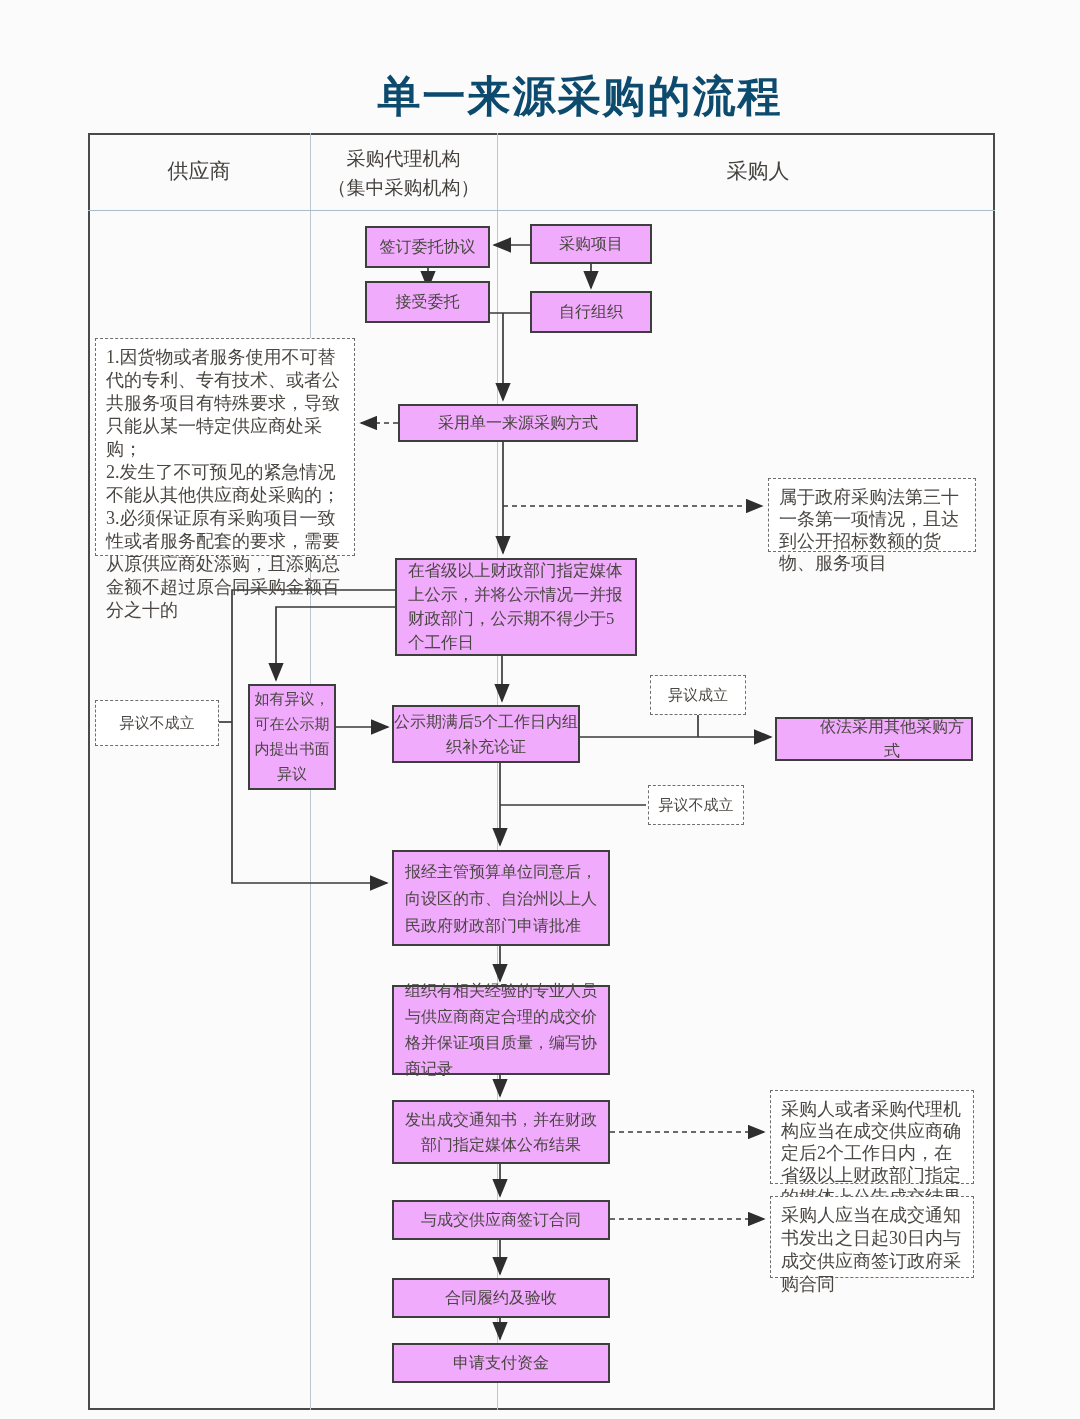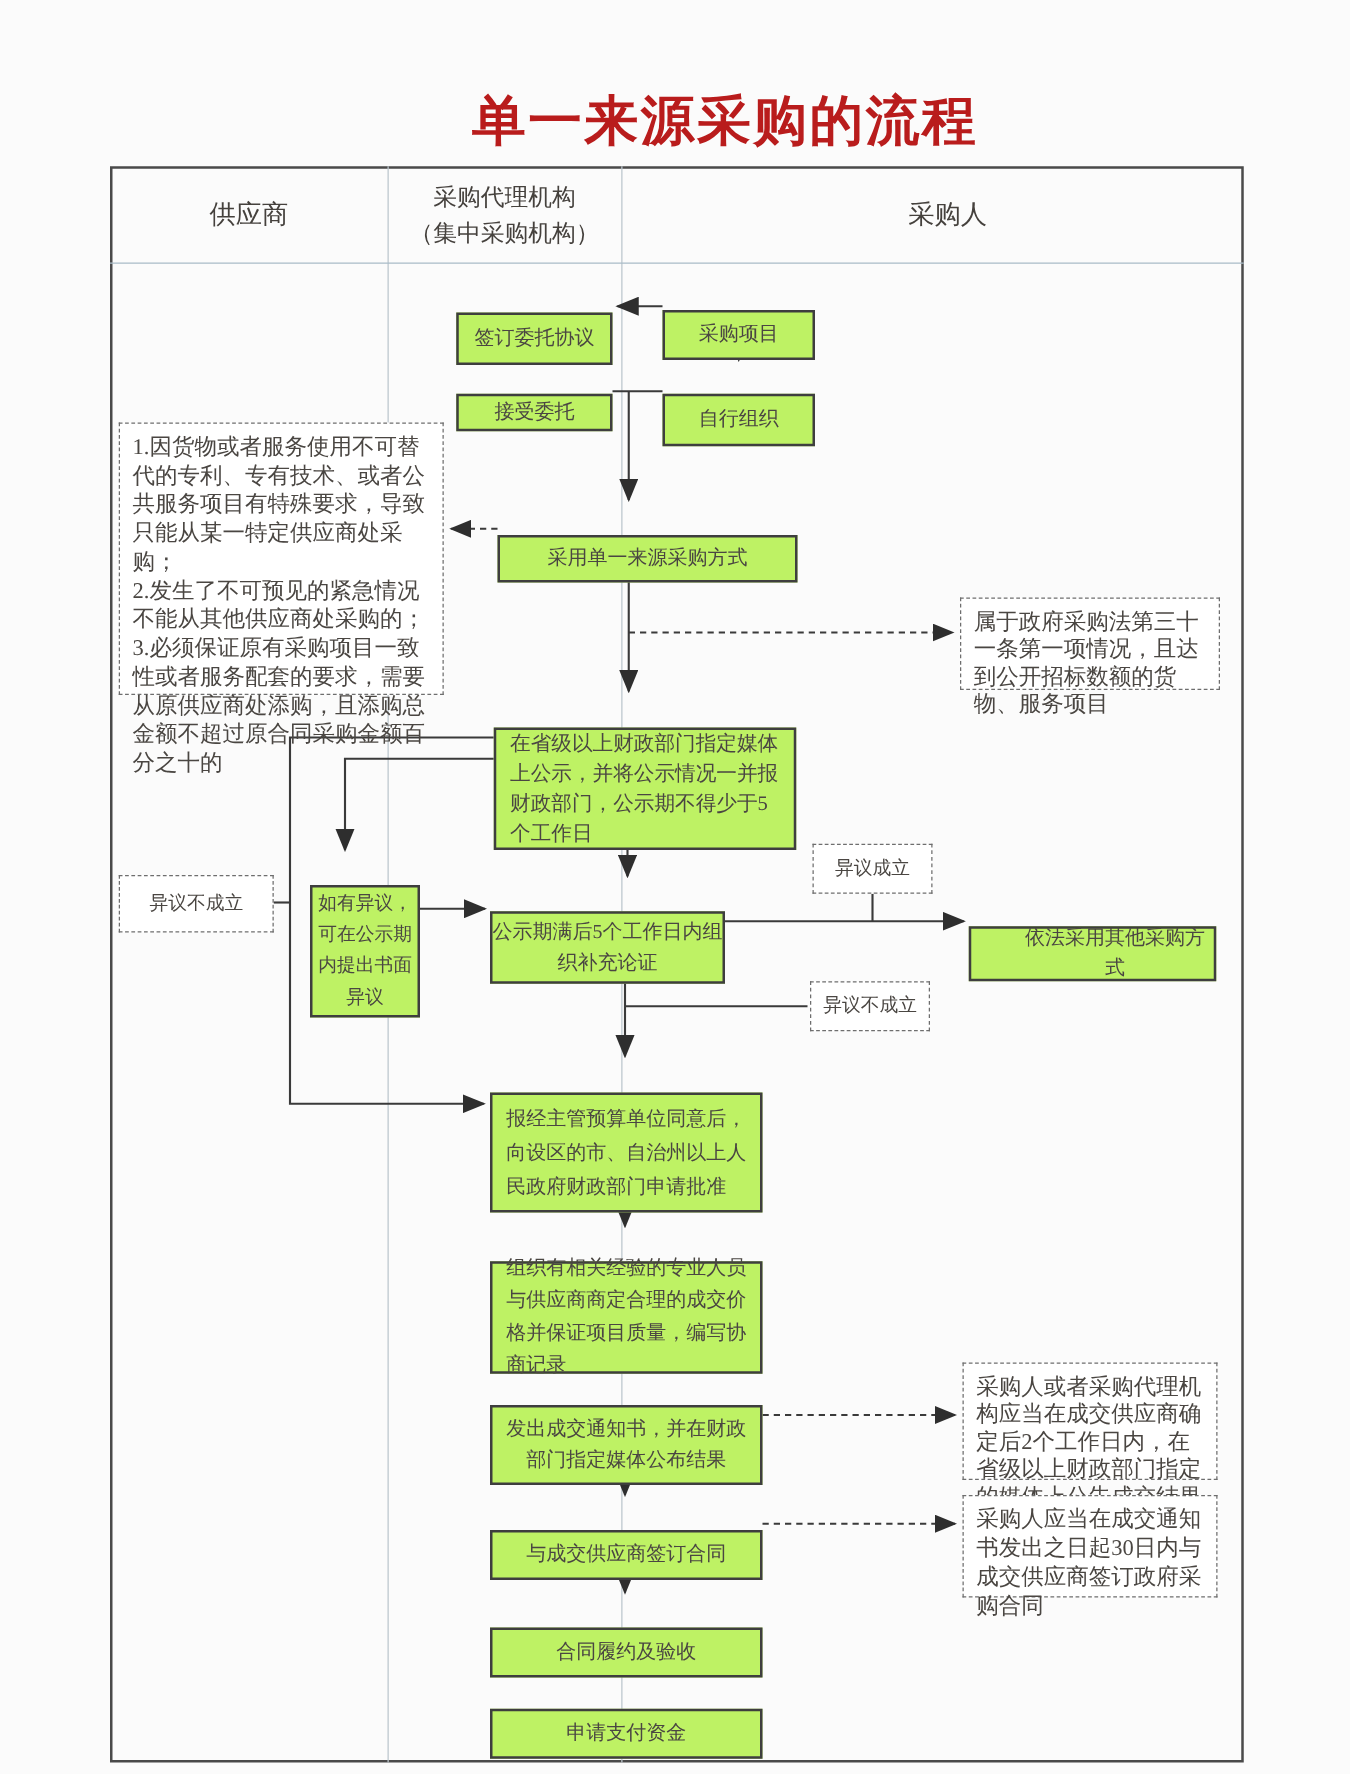--- a/index.html
+++ b/index.html
@@ -24,44 +24,43 @@
   }
   .lane-divider{position:absolute;top:133px;width:1px;height:1277px;background:#bcc6cd;z-index:1;}
   .header-line{position:absolute;left:88px;top:210px;width:907px;height:1px;background:#a9bcc8;z-index:1;}
   .lane-label{
     position:absolute;z-index:2;text-align:center;
     font-size:21px;color:#45413d;
   }
   .agency-label{font-size:19px;line-height:29px;}
   svg.wires{position:absolute;left:0;top:0;width:1080px;height:1419px;z-index:3;pointer-events:none;}
   .box{
-    position:absolute;background:#bef264;
+    position:absolute;background:#f0abfc;
     border:2px solid #3e3e3e;box-sizing:border-box;
     display:flex;align-items:center;justify-content:center;
     text-align:center;font-size:16px;line-height:24px;color:#4a4642;
     z-index:4;
-    margin-top:24px;
   }
   .box.left{justify-content:flex-start;text-align:left;padding:6px 11px;}
   .note{
     position:absolute;background:#ffffff;
     border:1.5px dashed #6e6e6e;box-sizing:border-box;
     display:flex;align-items:center;justify-content:center;
     text-align:center;font-size:15px;line-height:23px;color:#4a4642;
     z-index:4;
   }
   .note.left{justify-content:flex-start;text-align:left;align-items:flex-start;padding:7px 10px;font-size:18px;}
   .note.left .nline{display:block;}
 </style>
 </head>
 <body>
 
 <div class="stage">
 
-  <div class="title" style="color:#b91c1c;">单一来源采购的流程</div>
+  <div class="title" style="color:#0c4a6e;">单一来源采购的流程</div>
 
   <div class="outer"></div>
   <div class="lane-divider" style="left:310px;"></div>
   <div class="lane-divider" style="left:497px;"></div>
   <div class="header-line"></div>
 
   <div class="lane-label" style="left:88px;top:157px;width:222px;">供应商</div>
   <div class="lane-label agency-label" style="left:310px;top:144px;width:187px;">
     <span style="display:block;">采购代理机构</span>
     <span style="display:block;">（集中采购机构）</span>
@@ -102,21 +101,21 @@
     <g stroke="#3a3a3a" stroke-width="1.6" fill="none" stroke-dasharray="5 4">
       <line x1="398" y1="423" x2="361" y2="423" marker-end="url(#ah)"></line>
       <line x1="503" y1="506" x2="762" y2="506" marker-end="url(#ah)"></line>
       <line x1="610" y1="1132" x2="764" y2="1132" marker-end="url(#ah)"></line>
       <line x1="610" y1="1219" x2="764" y2="1219" marker-end="url(#ah)"></line>
     </g>
   </svg>
 
   <div class="box" style="left:365px;top:226px;width:125px;height:42px;">签订委托协议</div>
   <div class="box" style="left:530px;top:224px;width:122px;height:40px;">采购项目</div>
-  <div class="box" style="left:365px;top:291px;width:125px;height:30px;">接受委托</div>
+  <div class="box" style="left:365px;top:281px;width:125px;height:42px;">接受委托</div>
   <div class="box" style="left:530px;top:291px;width:122px;height:42px;">自行组织</div>
   <div class="box" style="left:398px;top:404px;width:240px;height:38px;">采用单一来源采购方式</div>
   <div class="box left" style="left:395px;top:558px;width:242px;height:98px;font-size:16.5px;">在省级以上财政部门指定媒体上公示，并将公示情况一并报财政部门，公示期不得少于5个工作日</div>
   <div class="box" style="left:248px;top:684px;width:88px;height:106px;font-size:15px;line-height:25px;padding:4px;">如有异议，可在公示期内提出书面异议</div>
   <div class="box" style="left:392px;top:705px;width:188px;height:58px;line-height:25px;">公示期满后5个工作日内组织补充论证</div>
   <div class="box" style="left:775px;top:717px;width:198px;height:44px;padding-left:36px;">依法采用其他采购方式</div>
   <div class="box left" style="left:392px;top:850px;width:218px;height:96px;line-height:27px;">报经主管预算单位同意后，向设区的市、自治州以上人民政府财政部门申请批准</div>
   <div class="box left" style="left:392px;top:985px;width:218px;height:90px;line-height:26px;">组织有相关经验的专业人员与供应商商定合理的成交价格并保证项目质量，编写协商记录</div>
   <div class="box" style="left:392px;top:1100px;width:218px;height:64px;line-height:25px;padding:4px 10px;">发出成交通知书，并在财政部门指定媒体公布结果</div>
   <div class="box" style="left:392px;top:1200px;width:218px;height:40px;">与成交供应商签订合同</div>

